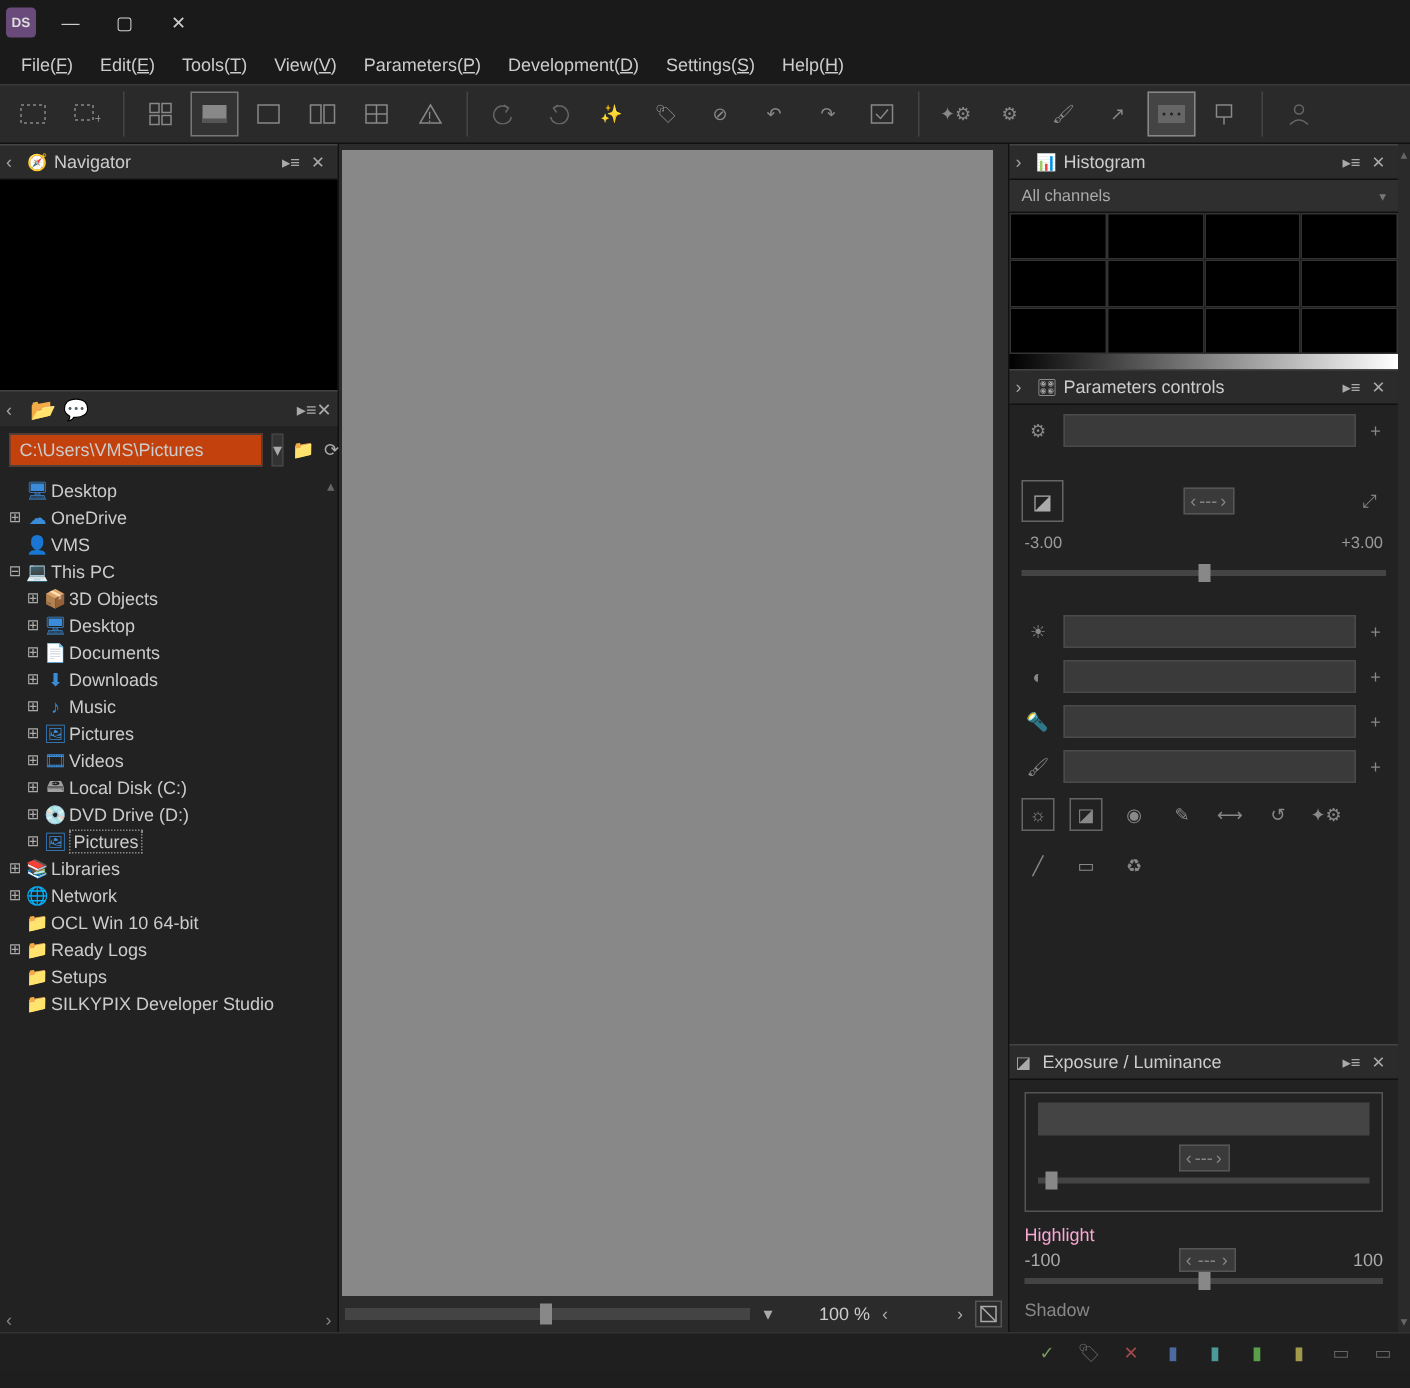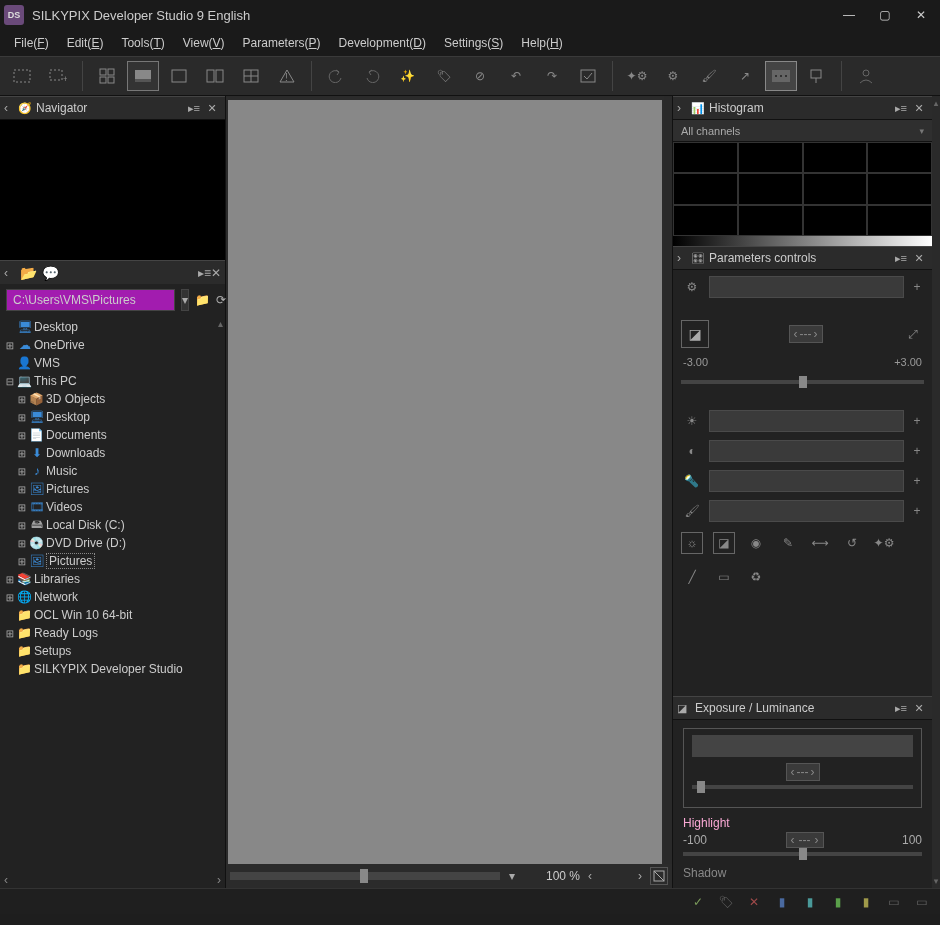--- a/index.html
+++ b/index.html
@@ -23,21 +23,21 @@
 .panel-head .chev { width:14px; color:#aaa; cursor:pointer; }
 .panel-head .pic { width:18px; font-size:11px; }
 .panel-head .ptitle { flex:1; color:#ccc; font-size:12px; }
 .panel-head .pbtn { width:18px; text-align:center; color:#aaa; cursor:pointer; font-size:11px; }
 .navigator-body { height: 140px; background: #000; }
 .browser-top { height: 24px; display:flex; align-items:center; padding:0 4px; background:#2b2b2b; border-top:1px solid #444; }
 .browser-top .arrow { width:14px; color:#aaa; }
 .browser-top .bicon { width:22px; text-align:center; font-size:14px; }
 .browser-top .spacer { flex:1; }
 .path-row { height: 32px; display:flex; align-items:center; padding:0 6px; gap:6px; }
-.path-input { flex:1; background:#a21caf; border:1px solid #444; color:#ccc; padding:3px 6px; font-size:12px; }
+.path-input { flex:1; background:#c2410c; border:1px solid #444; color:#ccc; padding:3px 6px; font-size:12px; }
 .path-drop { width:16px; height:22px; display:flex; align-items:center; justify-content:center; border:1px solid #444; background:#333; color:#aaa; }
 .path-iconbtn { width:24px; height:22px; display:flex; align-items:center; justify-content:center; color:#aaa; cursor:pointer; }
 .tree { flex:1; overflow:hidden; padding:2px 2px; position:relative; }
 .tree-row { display:flex; align-items:center; height:18px; padding-left:2px; cursor:pointer; }
 .tree-row .exp { width:12px; text-align:center; font-size:10px; color:#aaa; }
 .tree-row .ticon { width:18px; font-size:12px; text-align:center; }
 .tree-row .tlabel { color:#ccc; font-size:12px; white-space:nowrap; }
 .tree-row.sel .tlabel { border:1px dotted #888; padding:0 2px; }
 .tree .pad1 { padding-left:14px; }
 .center-col { flex:1; display:flex; flex-direction:column; background:#2b2b2b; }
@@ -84,21 +84,20 @@
 .bottom-bar .bi { width:16px; height:16px; display:flex; align-items:center; justify-content:center; color:#666; font-size:12px; }
 .right-scroll-marker { width:8px; background:#2a2a2a; }
 svg { display:block; }
 .fc-yellow{ color:#c9a227; } .fc-blue{ color:#3a8bd8; } .fc-green{ color:#5aa04a; } .fc-white{ color:#ccc; } .fc-drive{ color:#a0a0a0; }
 </style>
 </head>
 <body>
 
 <div class="titlebar">
   <div class="app-icon">DS</div>
-  <div class="title-text">SILKYPIX Developer Studio 9 English</div>
   <div class="win-btns">
     <div class="win-btn">—</div>
     <div class="win-btn">▢</div>
     <div class="win-btn">✕</div>
   </div>
 </div>
 
 <div class="menubar" id="menubar">
     <div class="menu-item">File(<u>F</u>)</div>
     <div class="menu-item">Edit(<u>E</u>)</div>

